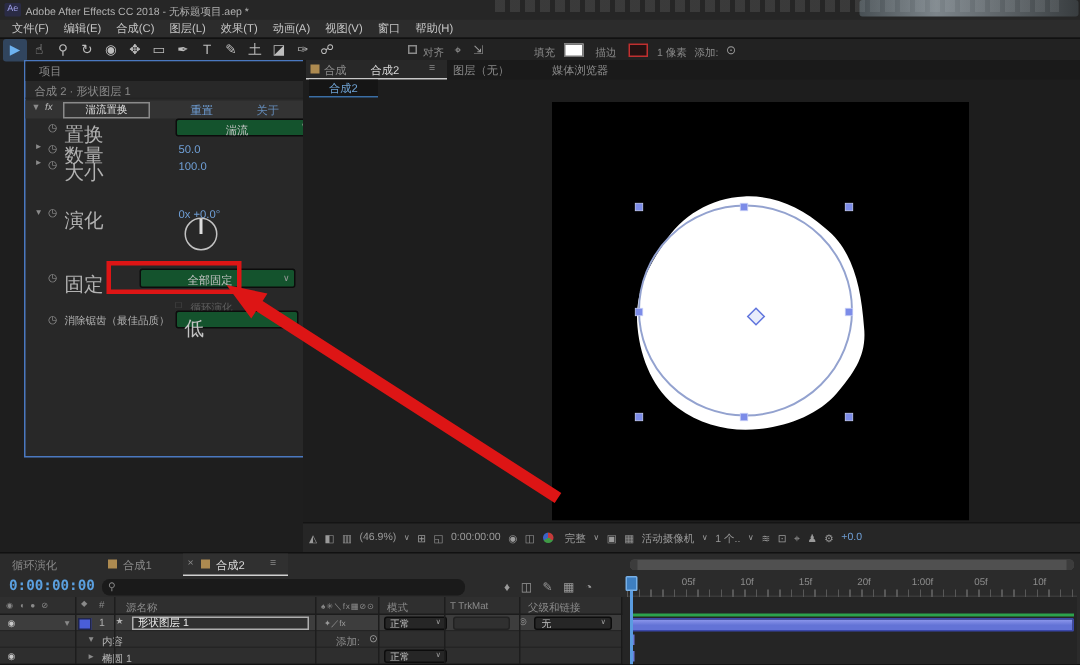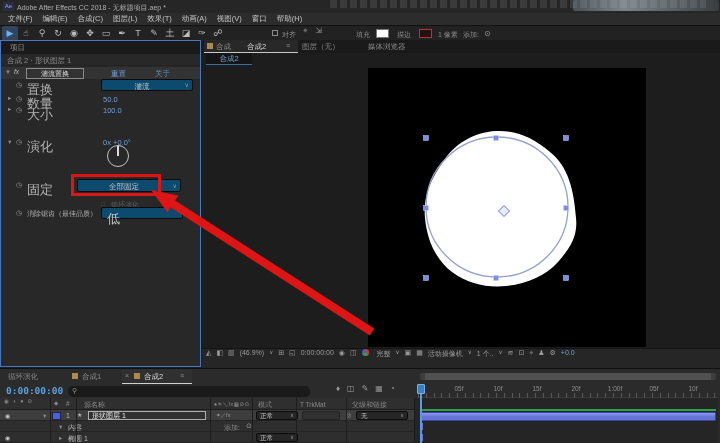--- a/index.html
+++ b/index.html
@@ -1,25 +1,25 @@
 <!DOCTYPE html>
 <html style="--annotation-red: #dd1515; --layer-bar-blue: #6373d6; --layer-bar-light: #8d98ec; --cache-green: #2ca24c; --value-blue: #6f9fd6; --time-blue: #5ba0e0; --label-chip-blue: #4a5ed8; --panel-border-blue: #4a78c0; --fill-white: #ffffff; --stroke-red: #c03030;"><head>
 <meta charset="utf-8">
 <style>
   *{margin:0;padding:0;box-sizing:border-box}
   html,body{background:#000}
   body{font-family:"Liberation Sans","DejaVu Sans",sans-serif}
   #app{position:relative;width:720px;height:443px;background:#1e1e1e;overflow:hidden;color:#c8c8c8}
   .r{position:absolute}
   .nw{white-space:nowrap}
-  .row{display:flex;}
+  .row{display:flex;align-items:center}
   .t7{font-size:7px}.t75{font-size:13px}
   .dim{color:#8a8a8a}.lab{color:#b2b2b2}
   .val{color:var(--value-blue);font-size:7.5px;white-space:nowrap}
-  .dd{position:absolute;background:#0c4a6e;border:1px solid #0c0c0c;border-radius:2px;color:#c4c4c4;font-size:7.5px}
+  .dd{position:absolute;background:#14532d;border:1px solid #0c0c0c;border-radius:2px;color:#c4c4c4;font-size:7.5px}
   .dd .cx{position:absolute;right:3px;top:1px;font-size:6px;color:#9a9a9a}
   .dd .dl{position:absolute;left:0;right:10px;top:1.5px;text-align:center;white-space:nowrap}
   .sw{font-size:7px;color:#9a9a9a}
   .tool{width:16px;text-align:center;font-size:9px;color:#bdbdbd;line-height:15px}
   .tool.sel{color:#6db2f0;background:#31455e;border-radius:2px}
   .menu-item{padding:0 5px;font-size:7.5px;color:#c6c6c6;line-height:12px}
   .tabtxt{font-size:7.5px;white-space:nowrap}
   .sq{display:inline-block;width:6px;height:6px;margin-right:3px}
   .colsep{position:absolute;width:1px;background:#1d1d1d;top:29px;bottom:0}
   .icon{display:inline-block}
@@ -79,21 +79,21 @@
       </div>
     <span class="r t7 dim nw" style="left:356px;top:3.5px">填充</span>
     <span class="r" style="left:376px;top:3px;width:13px;height:9px;background:var(--fill-white);border:1px solid #777"></span>
     <span class="r t7 dim nw" style="left:397px;top:3.5px">描边</span>
     <span class="r" style="left:419px;top:3px;width:13px;height:9px;background:#241212;border:1px solid var(--stroke-red)"></span>
     <span class="r t7 dim nw" style="left:438px;top:3.5px">1 像素</span>
     <span class="r t7 dim nw" style="left:463px;top:3.5px">添加:</span>
     <span class="r" style="left:484px;top:3px;font-size:8px;color:#9a9a9a">⊙</span>
   </div>
 
-  <div class="r" style="left:0;top:40px;width:201px;height:327px;background:#282828;border:1px solid var(--panel-border-blue)">
+  <div class="r" style="left:16px;top:40px;width:201px;height:265px;background:#282828;border:1px solid var(--panel-border-blue)">
     <div class="r" style="left:0;top:0;width:199px;height:13px;background:#1a1a1a">
       <span class="r tabtxt dim" style="left:9px;top:2px">项目</span>
     </div>
     <div class="r rowline" style="left:0;top:13px;width:199px;height:12px">
       <span class="r tabtxt dim" style="left:6px;top:1.5px">合成 2 · 形状图层 1</span>
     </div>
 
     <div class="r" style="left:0;top:26px;width:199px;height:12px;background:#333">
       <span class="r dim" style="left:4px;top:2px;font-size:6px">▼</span>
       <span class="r" style="left:13px;top:1px;font-size:6.5px;font-style:italic;color:#b8b8b8">fx</span>

